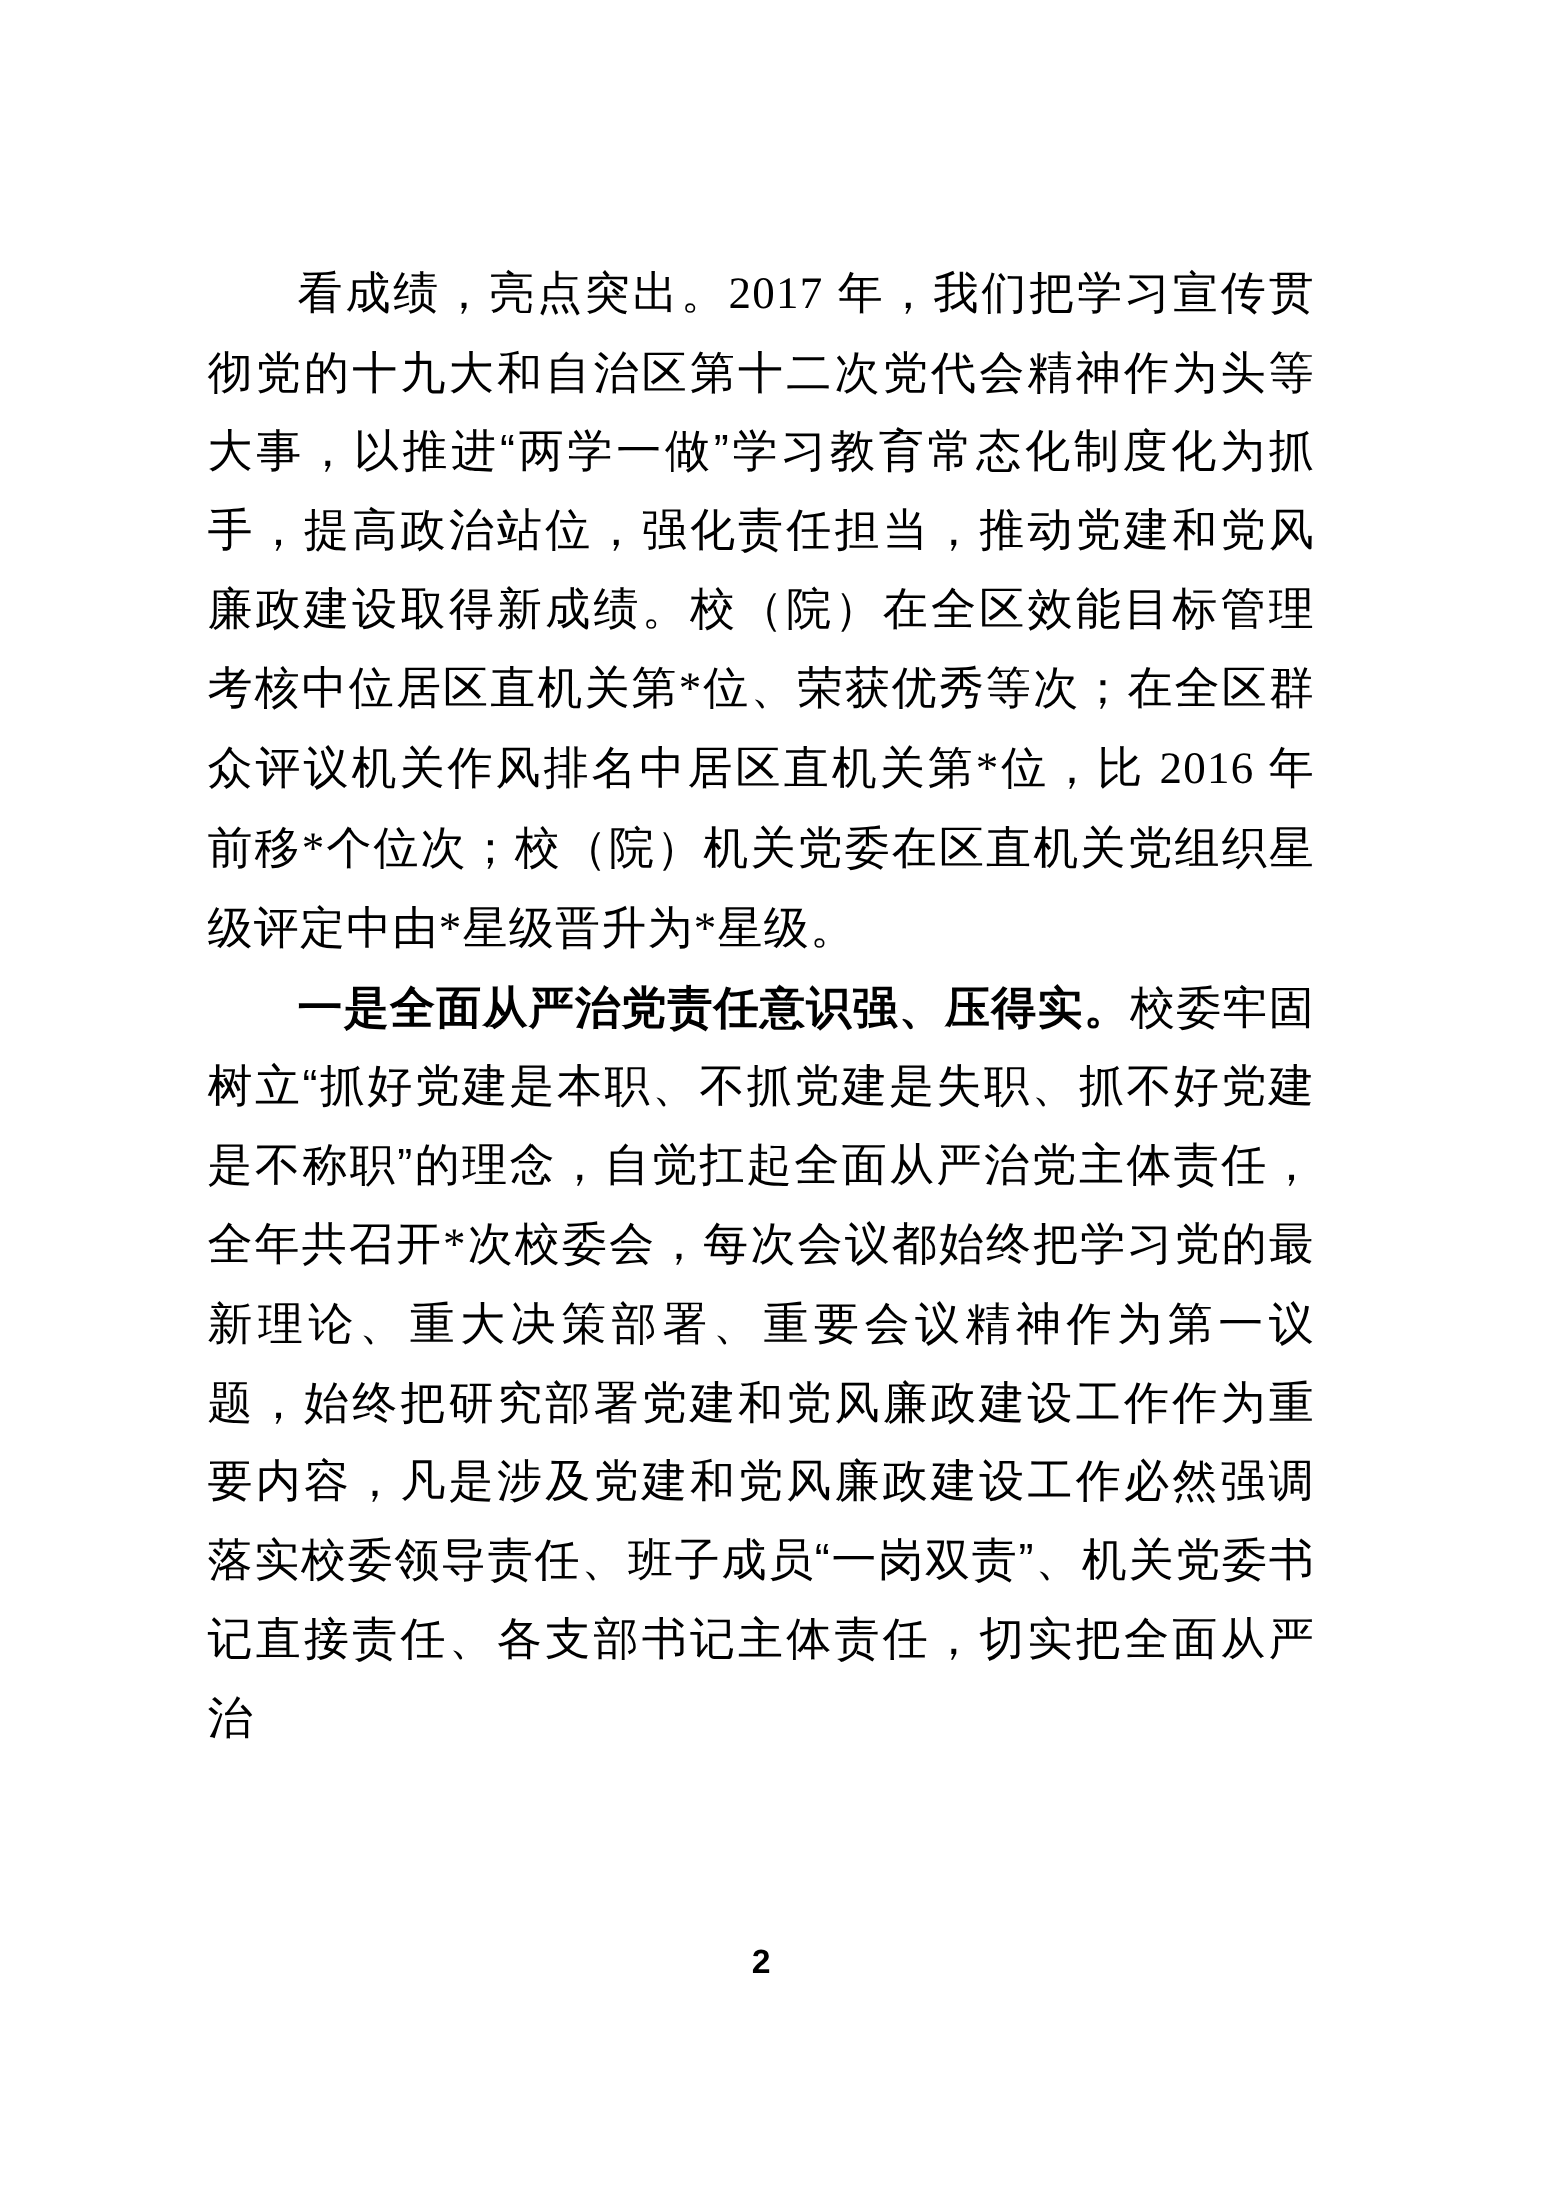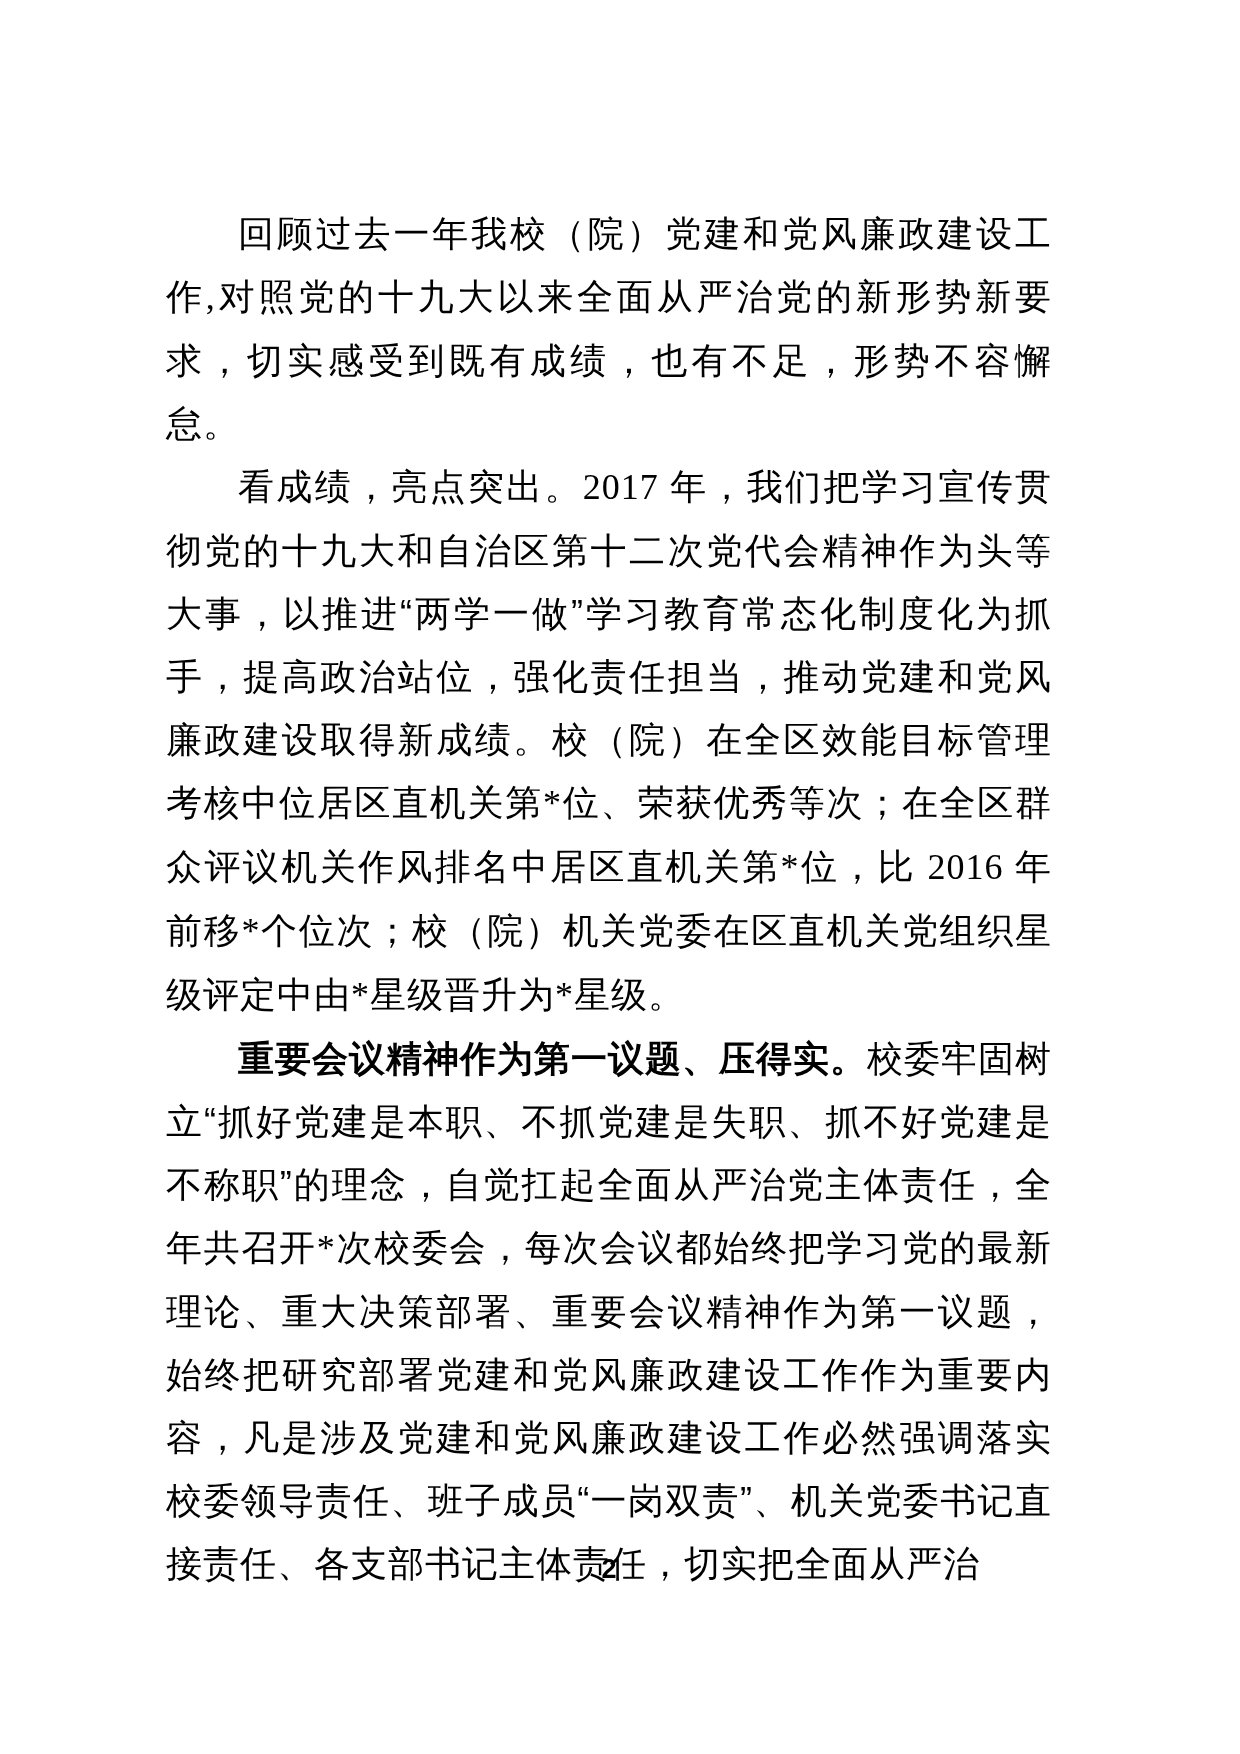--- a/index.html
+++ b/index.html
@@ -46,18 +46,17 @@
     font-size: 27px;
     font-weight: bold;
     line-height: 1;
   }
 </style>
 </head>
 <body>
 
 <div class="page">
   <div class="doc-body">
-    <p class="para mixed">回顾过去一年我校（院）党建和党风廉政建设工作<span class="latin">,</span>对照党的十九大以来全面从严治党的新形势新要求，切实感受到既有成绩，也有不足，形势不容懈怠。</p>
     <p class="para mixed">看成绩，亮点突出。<span class="latin">2017 </span>年，我们把学习宣传贯彻党的十九大和自治区第十二次党代会精神作为头等大事，以推进“两学一做”学习教育常态化制度化为抓手，提高政治站位，强化责任担当，推动党建和党风廉政建设取得新成绩。校（院）在全区效能目标管理考核中位居区直机关第<span class="latin">*</span>位、荣获优秀等次；在全区群众评议机关作风排名中居区直机关第<span class="latin">*</span>位，比<span class="latin"> 2016 </span>年前移<span class="latin">*</span>个位次；校（院）机关党委在区直机关党组织星级评定中由<span class="latin">*</span>星级晋升为<span class="latin">*</span>星级。</p>
-    <p class="para"><span class="lead-bold">重要会议精神作为第一议题、压得实。</span><span class="mixed">校委牢固树立“抓好党建是本职、不抓党建是失职、抓不好党建是不称职”的理念，自觉扛起全面从严治党主体责任，全年共召开<span class="latin">*</span>次校委会，每次会议都始终把学习党的最新理论、重大决策部署、重要会议精神作为第一议题，始终把研究部署党建和党风廉政建设工作作为重要内容，凡是涉及党建和党风廉政建设工作必然强调落实校委领导责任、班子成员“一岗双责”、机关党委书记直接责任、各支部书记主体责任，切实把全面从严治</span></p>
+    <p class="para"><span class="lead-bold">一是全面从严治党责任意识强、压得实。</span><span class="mixed">校委牢固树立“抓好党建是本职、不抓党建是失职、抓不好党建是不称职”的理念，自觉扛起全面从严治党主体责任，全年共召开<span class="latin">*</span>次校委会，每次会议都始终把学习党的最新理论、重大决策部署、重要会议精神作为第一议题，始终把研究部署党建和党风廉政建设工作作为重要内容，凡是涉及党建和党风廉政建设工作必然强调落实校委领导责任、班子成员“一岗双责”、机关党委书记直接责任、各支部书记主体责任，切实把全面从严治</span></p>
   </div>
   <div class="page-number">2</div>
 </div>
 
 </body></html>

